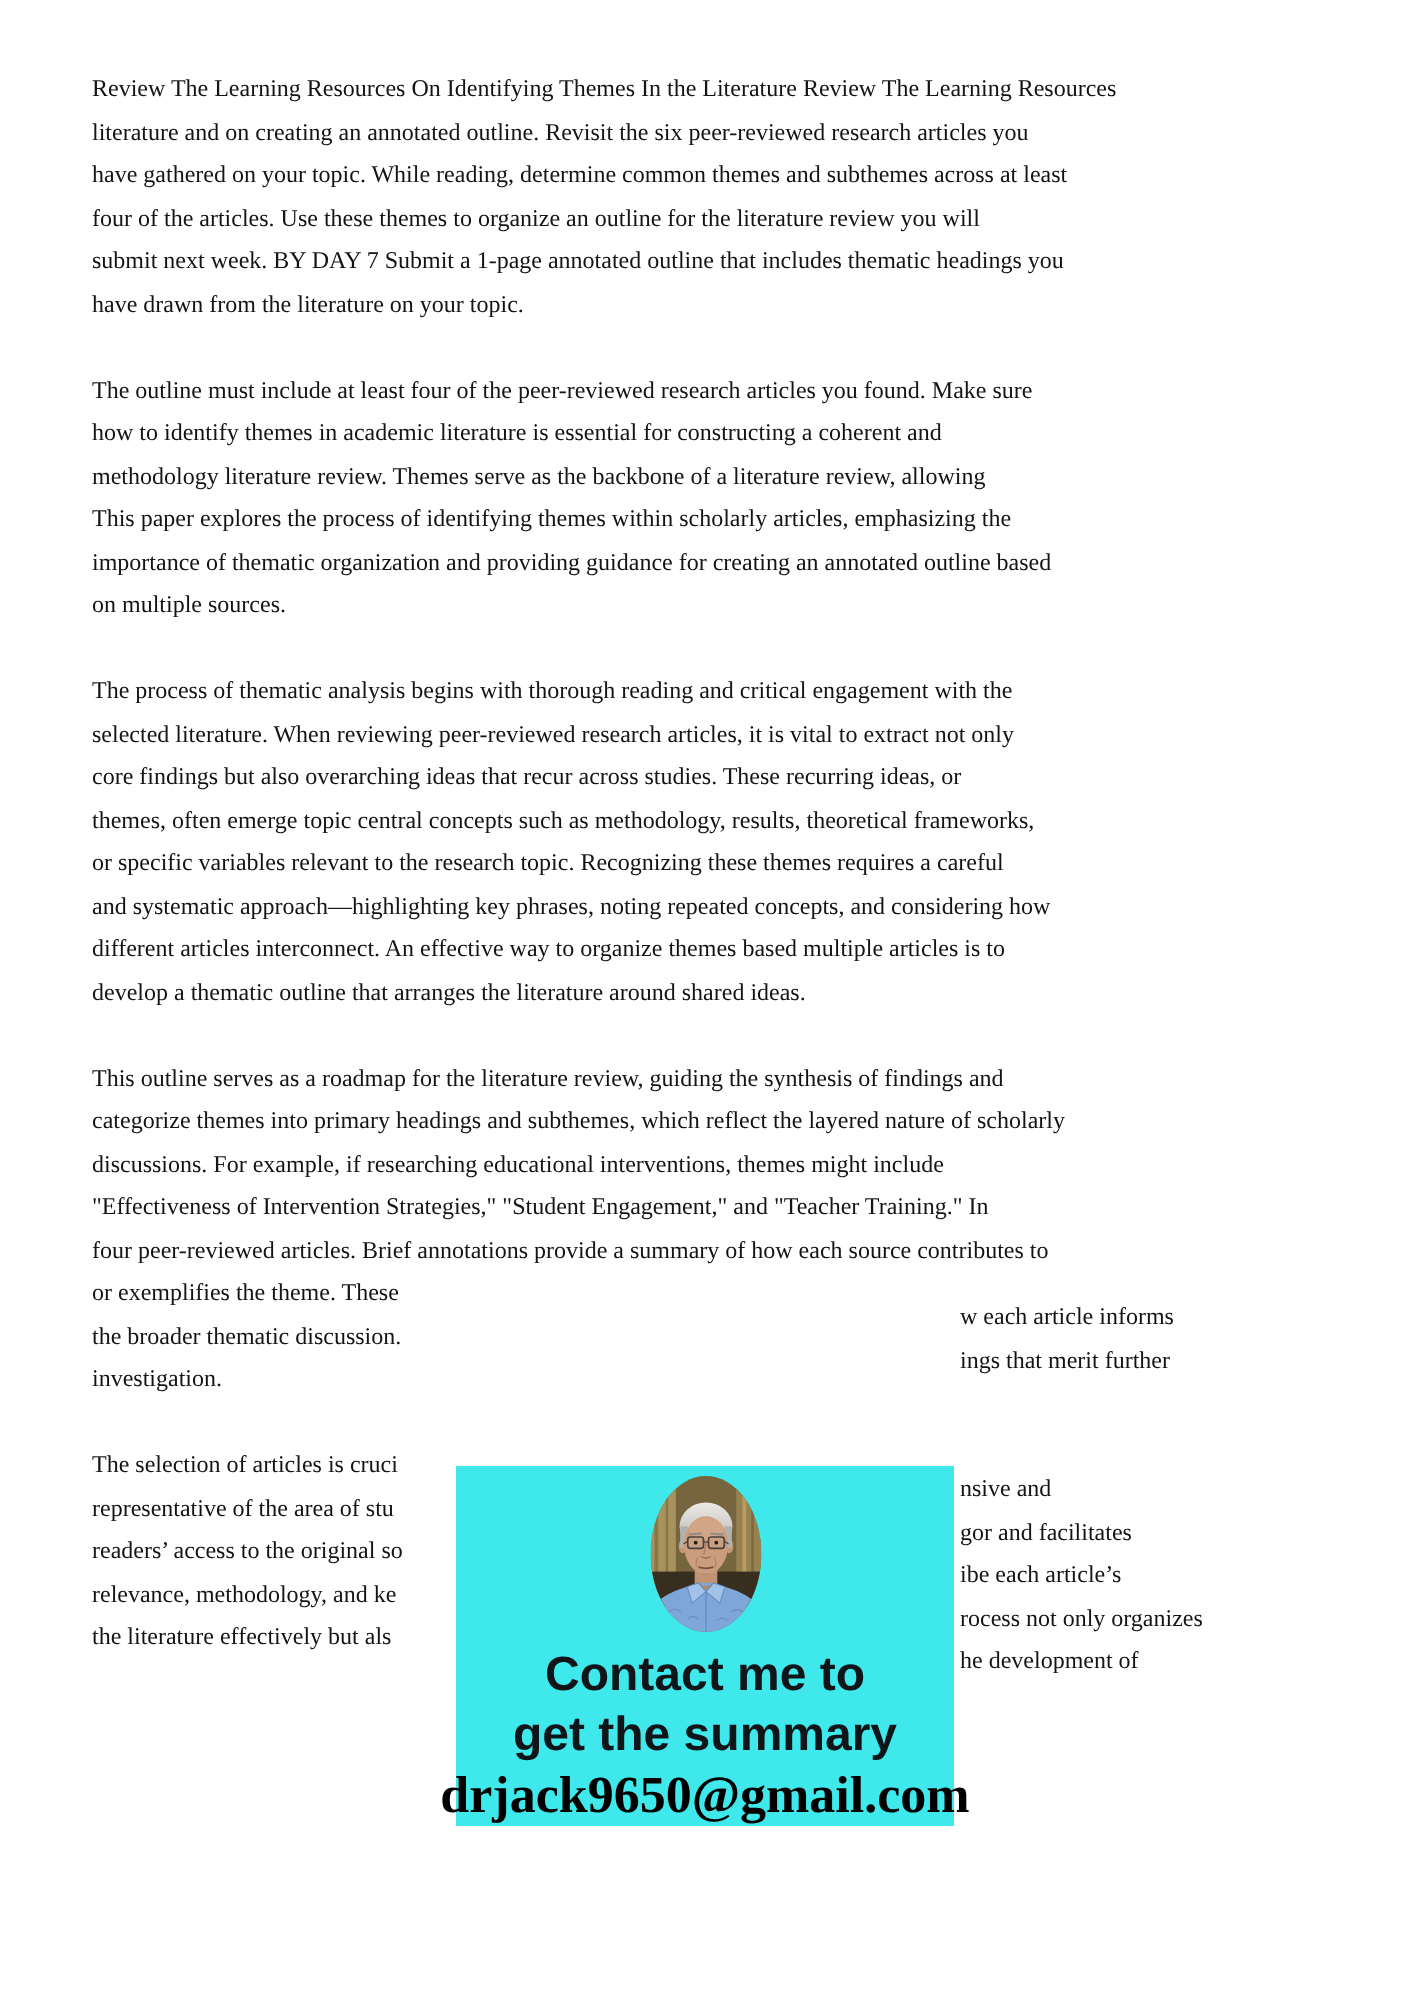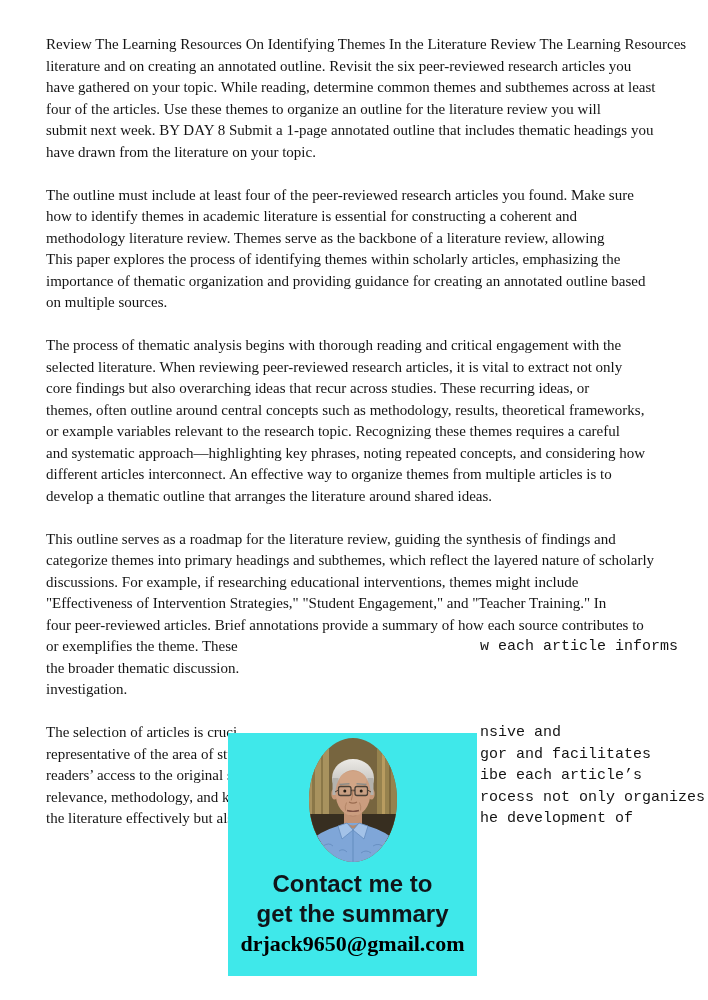--- a/index.html
+++ b/index.html
@@ -2,80 +2,80 @@
 <html><head>
 <meta charset="utf-8">
 <style>
   html,body{margin:0;padding:0;background:#ffffff;}
   .page{
     position:relative;width:708px;height:1000px;background:#ffffff;
     overflow:hidden;font-family:"Liberation Serif",serif;color:#141414;
   }
   .doc{
     position:absolute;left:46px;top:34px;width:616px;
-    font-size:15px;line-height:21.5px;
+    font-size:12px;line-height:21.5px;
   }
   .para{margin:0 0 21.5px 0;}
   .line{white-space:nowrap;height:21.5px;position:relative;}
-  .frag-right{position:absolute;left:434px;top:0;white-space:nowrap;font-family:Liberation Mono, monospace;}
+  .frag-right{position:absolute;left:434px;top:12px;white-space:nowrap;}
   .ad{
-    position:absolute;left:228px;top:733px;width:249px;height:243px;
+    position:absolute;left:228px;top:733px;width:249px;height:180px;
     background:#3fe8ea;z-index:5;display:flex;flex-direction:column;align-items:center;
   }
   .photo{width:88px;height:124px;margin-top:5px;display:block;}
   .ad-text{margin-top:7px;text-align:center;}
   .ad-headline{
     font-family:"Liberation Sans",sans-serif;font-weight:bold;color:#10151a;
     font-size:24px;line-height:30px;letter-spacing:0px;
   }
   .ad-email{
     font-family:"Liberation Serif",serif;font-weight:bold;color:#000000;
-    font-size:22px;line-height:30px;text-align:center;
+    font-size:26px;line-height:30px;text-align:center;
   }
 </style>
 </head>
 <body>
 
 <div class="page" style="background: rgb(255, 255, 255);">
 
   <div class="doc" style="color: rgb(20, 20, 20);">
       <div class="para">
         <div class="line">Review The Learning Resources On Identifying Themes In the Literature Review The Learning Resources</div>
         <div class="line">literature and on creating an annotated outline. Revisit the six peer-reviewed research articles you</div>
         <div class="line">have gathered on your topic. While reading, determine common themes and subthemes across at least</div>
         <div class="line">four of the articles. Use these themes to organize an outline for the literature review you will</div>
-        <div class="line">submit next week. BY DAY 8 Submit a 1-page annotated outline that includes thematic headings you</div>
+        <div class="line">submit next week. BY DAY 7 Submit a 1-page annotated outline that includes thematic headings you</div>
         <div class="line">have drawn from the literature on your topic.</div>
       </div>
       <div class="para">
         <div class="line">The outline must include at least four of the peer-reviewed research articles you found. Make sure</div>
         <div class="line">how to identify themes in academic literature is essential for constructing a coherent and</div>
         <div class="line">methodology literature review. Themes serve as the backbone of a literature review, allowing</div>
         <div class="line">This paper explores the process of identifying themes within scholarly articles, emphasizing the</div>
         <div class="line">importance of thematic organization and providing guidance for creating an annotated outline based</div>
         <div class="line">on multiple sources.</div>
       </div>
       <div class="para">
         <div class="line">The process of thematic analysis begins with thorough reading and critical engagement with the</div>
         <div class="line">selected literature. When reviewing peer-reviewed research articles, it is vital to extract not only</div>
         <div class="line">core findings but also overarching ideas that recur across studies. These recurring ideas, or</div>
-        <div class="line">themes, often outline around central concepts such as methodology, results, theoretical frameworks,</div>
-        <div class="line">or example variables relevant to the research topic. Recognizing these themes requires a careful</div>
+        <div class="line">themes, often emerge topic central concepts such as methodology, results, theoretical frameworks,</div>
+        <div class="line">or specific variables relevant to the research topic. Recognizing these themes requires a careful</div>
         <div class="line">and systematic approach—highlighting key phrases, noting repeated concepts, and considering how</div>
-        <div class="line">different articles interconnect. An effective way to organize themes from multiple articles is to</div>
+        <div class="line">different articles interconnect. An effective way to organize themes based multiple articles is to</div>
         <div class="line">develop a thematic outline that arranges the literature around shared ideas.</div>
       </div>
       <div class="para">
         <div class="line">This outline serves as a roadmap for the literature review, guiding the synthesis of findings and</div>
         <div class="line">categorize themes into primary headings and subthemes, which reflect the layered nature of scholarly</div>
         <div class="line">discussions. For example, if researching educational interventions, themes might include</div>
         <div class="line">"Effectiveness of Intervention Strategies," "Student Engagement," and "Teacher Training." In</div>
         <div class="line">four peer-reviewed articles. Brief annotations provide a summary of how each source contributes to</div>
         <div class="line"><span>or exemplifies the theme. These</span><span class="frag-right">w each article informs</span></div>
-        <div class="line"><span>the broader thematic discussion.</span></div>
+        <div class="line"><span>the broader thematic discussion.</span><span class="frag-right">ings that merit further</span></div>
         <div class="line">investigation.</div>
       </div>
       <div class="para">
         <div class="line"><span>The selection of articles is cruci</span><span class="frag-right">nsive and</span></div>
         <div class="line"><span>representative of the area of stu</span><span class="frag-right">gor and facilitates</span></div>
         <div class="line"><span>readers’ access to the original so</span><span class="frag-right">ibe each article’s</span></div>
         <div class="line"><span>relevance, methodology, and ke</span><span class="frag-right">rocess not only organizes</span></div>
         <div class="line"><span>the literature effectively but als</span><span class="frag-right">he development of</span></div>
       </div>
     </div>

